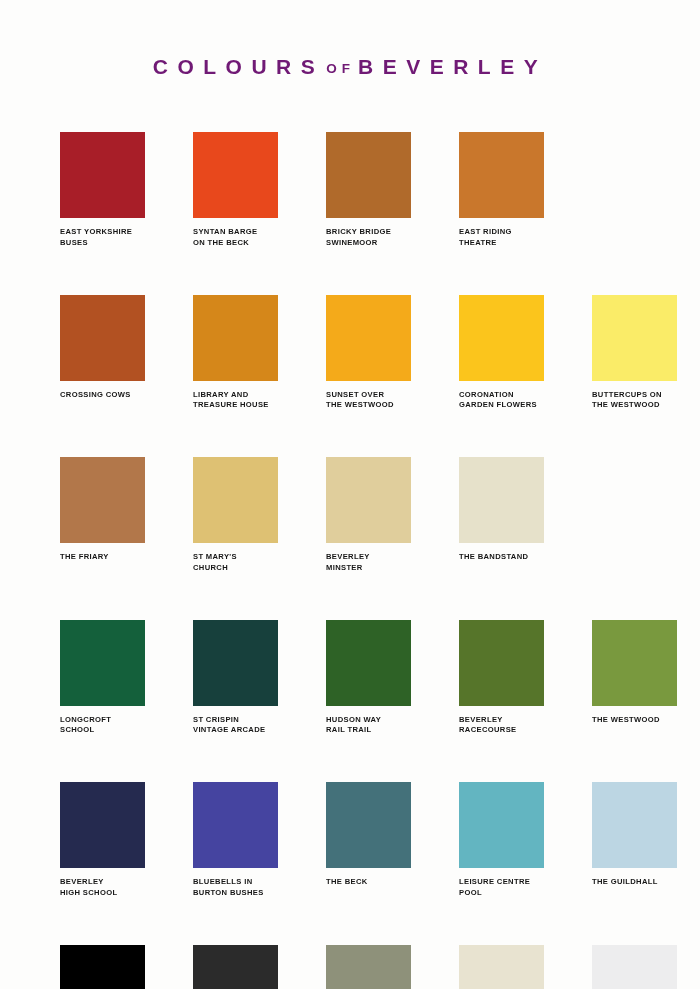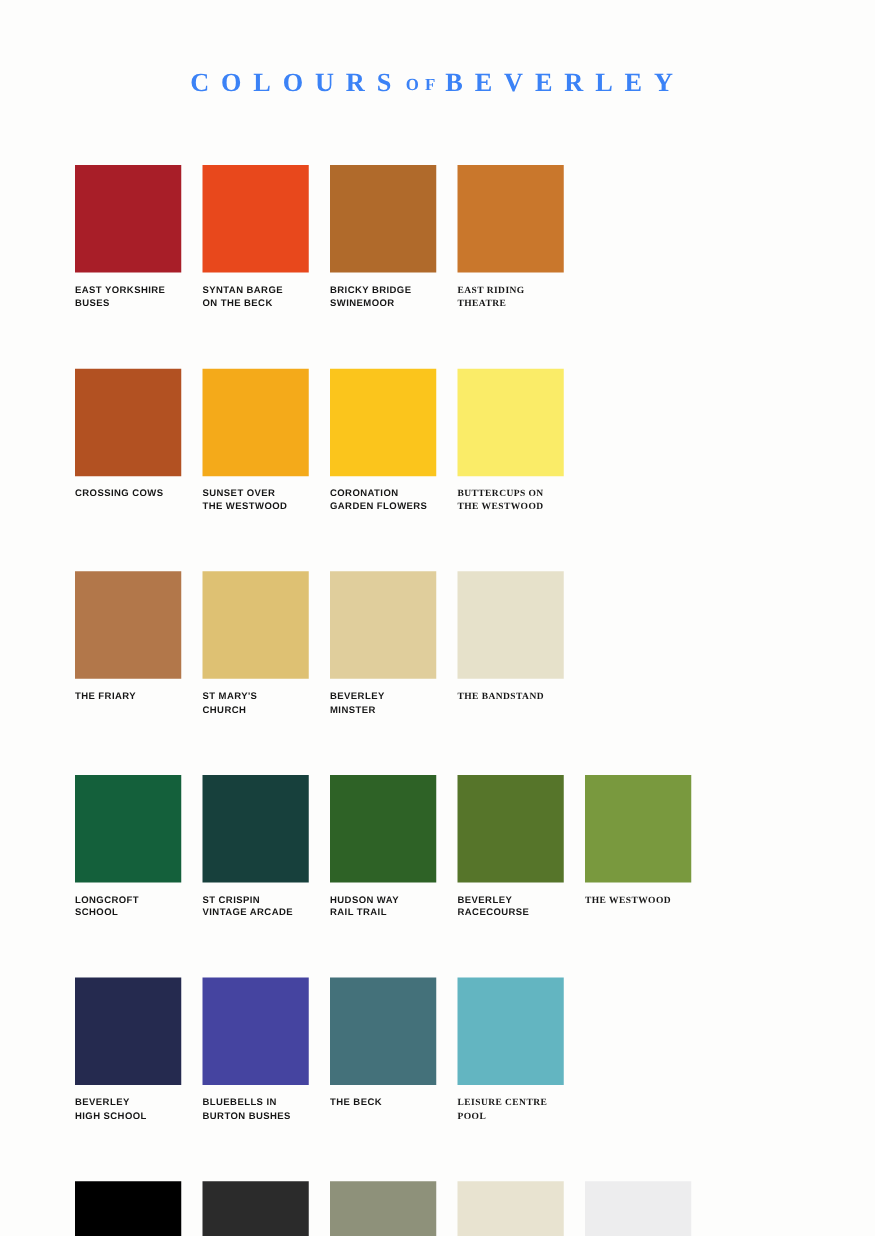--- a/index.html
+++ b/index.html
@@ -29,26 +29,25 @@
   
   .title-block {
     padding-top: 56px;
     text-align: center;
     flex: 0 0 auto;
   }
   .title {
     font-size: 21px;
     font-weight: 700;
     letter-spacing: 9.5px;
-    color: #3b82f6;
+    color: #701a75;
     margin: 0;
     line-height: 1;
     white-space: nowrap;
     display: inline-block;
-    font-family: Liberation Serif, serif;
   }
   .title .small-of {
     font-size: 13.5px;
     letter-spacing: 5px;
     font-weight: 700;
     position: relative;
     top: -1px;
     padding: 0 3px 0 2px;
   }
 
@@ -60,24 +59,24 @@
     box-sizing: border-box;
   }
   .row {
     display: flex;
     margin-bottom: 46px;
   }
   .row:last-child { margin-bottom: 0; }
 
   .cell {
     width: 85px;
-    margin-right: 17px;
+    margin-right: 48px;
     flex: 0 0 85px;
   }
-  .cell:last-child { margin-right: 0; font-family: Liberation Serif, serif; }
+  .cell:last-child { margin-right: 0; }
 
   .swatch {
     width: 85px;
     height: 86px;
     display: block;
   }
   .label {
     margin-top: 9px;
     font-size: 7.6px;
     font-weight: 700;
@@ -129,20 +128,27 @@
         </div>
       </div>
       <div class="row">
         <div class="cell">
           <div class="swatch" style="background-color: rgb(178, 81, 34);"></div>
           <div class="label">
             <div>CROSSING COWS</div>
           </div>
         </div>
         <div class="cell">
+          <div class="swatch" style="background-color: rgb(213, 135, 26);"></div>
+          <div class="label">
+            <div>LIBRARY AND</div>
+            <div>TREASURE HOUSE</div>
+          </div>
+        </div>
+        <div class="cell">
           <div class="swatch" style="background-color: rgb(244, 170, 26);"></div>
           <div class="label">
             <div>SUNSET OVER</div>
             <div>THE WESTWOOD</div>
           </div>
         </div>
         <div class="cell">
           <div class="swatch" style="background-color: rgb(251, 197, 28);"></div>
           <div class="label">
             <div>CORONATION</div>
@@ -242,20 +248,26 @@
             <div>THE BECK</div>
           </div>
         </div>
         <div class="cell">
           <div class="swatch" style="background-color: rgb(99, 181, 193);"></div>
           <div class="label">
             <div>LEISURE CENTRE</div>
             <div>POOL</div>
           </div>
         </div>
+        <div class="cell">
+          <div class="swatch" style="background-color: rgb(188, 214, 227);"></div>
+          <div class="label">
+            <div>THE GUILDHALL</div>
+          </div>
+        </div>
       </div>
       <div class="row">
         <div class="cell">
           <div class="swatch" style="background-color: rgb(0, 0, 0);"></div>
         </div>
         <div class="cell">
           <div class="swatch" style="background-color: rgb(43, 43, 43);"></div>
         </div>
         <div class="cell">
           <div class="swatch" style="background-color: rgb(142, 145, 122);"></div>

